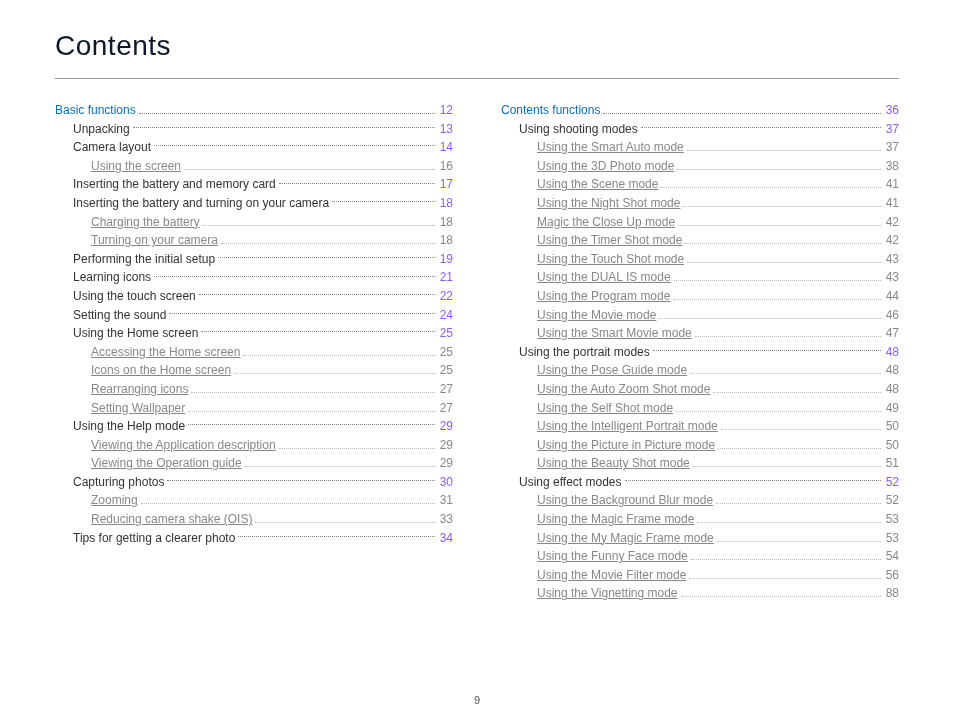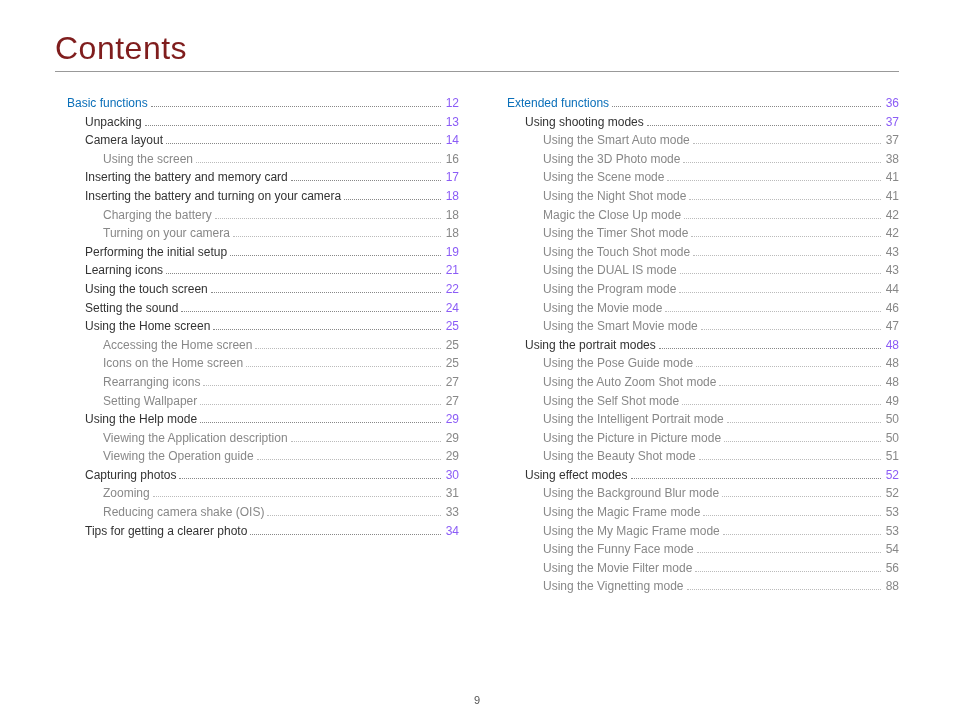--- a/index.html
+++ b/index.html
@@ -8,50 +8,49 @@
     height: 720px;
     background: #fff;
     font-family: Arial, Helvetica, sans-serif;
     position: relative;
     overflow: hidden;
   }
   .page {
     padding: 30px 55px 0 55px;
   }
   .title {
-    font-size: 32px;
-    color: #7f1d1d;
+    font-size: 28px;
+    color: #0f172a;
     font-weight: 500;
     letter-spacing: 0.5px;
     border-bottom: 1px solid #999;
-    padding-bottom: 4px;
+    padding-bottom: 16px;
     margin-bottom: 22px;
   }
   .columns {
     display: flex;
     gap: 48px;
-    margin-left: 12px;
   }
   .col {
     flex: 1;
     min-width: 0;
   }
   .toc-row {
     display: flex;
     align-items: baseline;
     font-size: 12px;
     line-height: 1.55;
     white-space: nowrap;
   }
   .toc-row.lvl-0 { padding-left: 0; }
-  .toc-row.lvl-1 { padding-left: 18px; }
+  .toc-row.lvl-1 { padding-left: 18px; align-items: center; }
   .toc-row.lvl-2 { padding-left: 36px; }
   .toc-row .label { color: #333; }
   .toc-row.section > .label { color: #0a6fb9; }
-  .toc-row.lvl-2 .label { color: #888; }
+  .toc-row.lvl-2 .label { color: #888; text-decoration: underline; }
   .toc-row .dots {
     flex: 1;
     min-width: 4px;
     border-bottom: 1px dotted #888;
     margin: 0 3px 3px 3px;
   }
   .toc-row.section .dots { border-bottom-color: #888; }
   .toc-row.lvl-2 .dots { border-bottom-color: #bbb; }
   .toc-row .pg {
     color: #8b5cf6;
@@ -190,21 +189,21 @@
           <span class="pg"> 33</span>
         </div>
         <div class="toc-row lvl-1">
           <span class="label">Tips for getting a clearer photo </span>
           <span class="dots"></span>
           <span class="pg"> 34</span>
         </div>
       </div>
     <div class="col" id="col-1">
         <div class="toc-row lvl-0 section">
-          <span class="label">Extended functions </span>
+          <span class="label">Contents functions </span>
           <span class="dots"></span>
           <span class="pg"> 36</span>
         </div>
         <div class="toc-row lvl-1">
           <span class="label">Using shooting modes </span>
           <span class="dots"></span>
           <span class="pg"> 37</span>
         </div>
         <div class="toc-row lvl-2">
           <span class="label">Using the Smart Auto mode </span>

